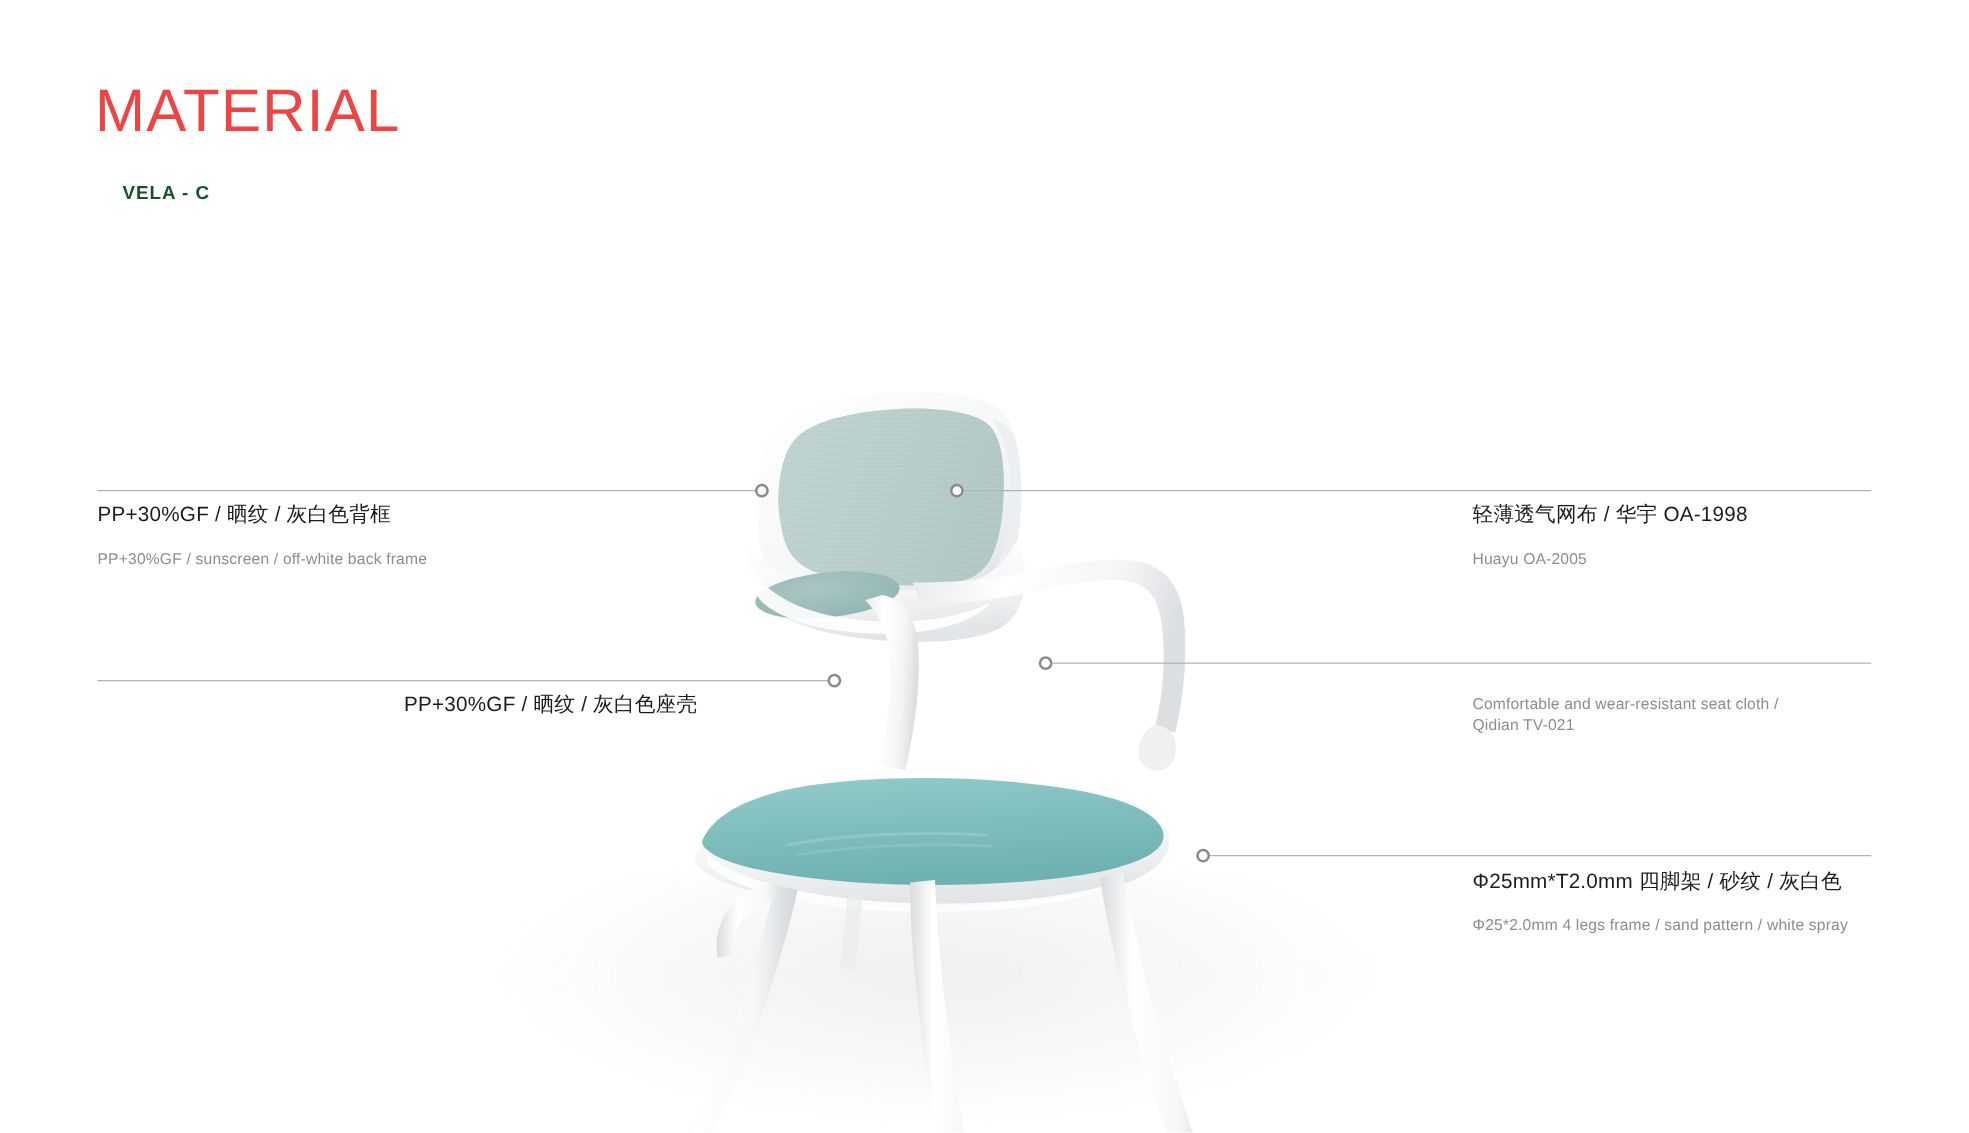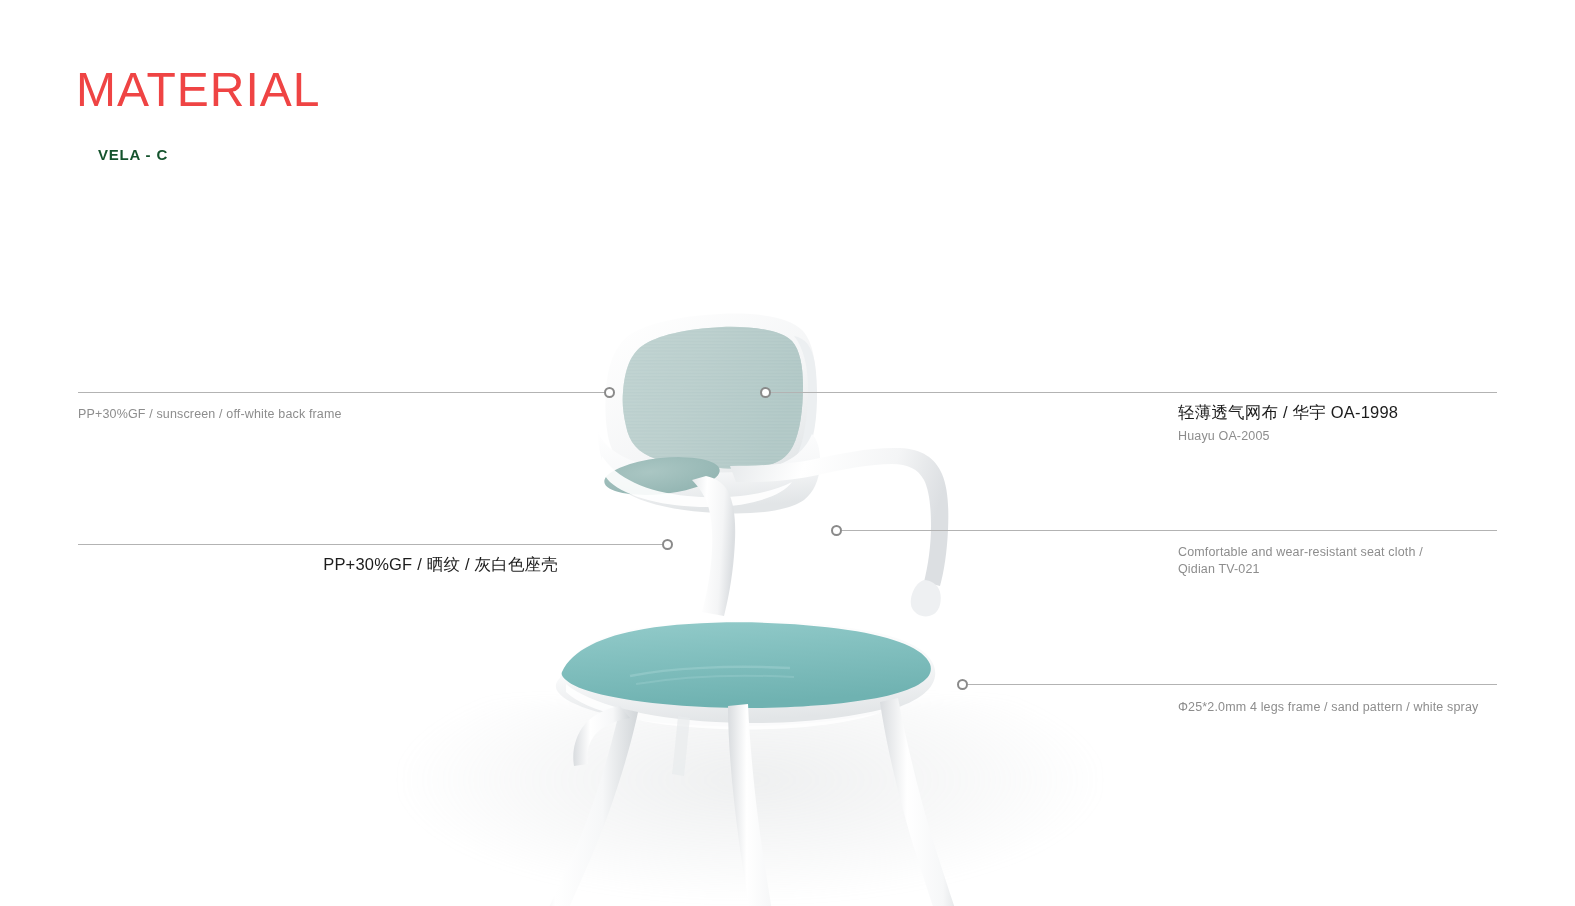--- a/index.html
+++ b/index.html
@@ -83,21 +83,21 @@
     line-height: 1.35;
     letter-spacing: 0.2px;
     white-space: nowrap;
     font-weight: 400;
   }
   .callout-en {
     font-size: 12.5px;
     color: #8d8d8d;
     line-height: 1.35;
     letter-spacing: 0.15px;
-    margin-top: 5px;
+    margin-top: 16px;
     font-weight: 400;
   }
   .callout-en .ln { display: block; white-space: nowrap; }
 
   
   .chair {
     position: absolute;
     left: 430px;
     top: 280px;
     width: 570px;
@@ -273,20 +273,21 @@
         <ellipse cx="349" cy="722" rx="12" ry="5" fill="#e9ecee"></ellipse>
         <ellipse cx="530" cy="676" rx="11" ry="5" fill="#e9ecee"></ellipse>
       </g>
     </svg>
   </div>
 
   <div class="callout">
     <div class="callout-rule" style="left:78px; top:392px; width:527px;"></div>
     <div class="callout-dot" style="left:604px; top:387px;"></div>
     <div class="callout-text" style="left:78px; top:401px; width:480px;">
+      <div class="callout-zh">PP+30%GF / 晒纹 / 灰白色背框</div>
       <div class="callout-en">
         <span class="ln">PP+30%GF / sunscreen / off-white back frame</span>
       </div>
     </div>
   </div>
 
   <div class="callout">
     <div class="callout-rule" style="left:78px; top:544px; width:589px;"></div>
     <div class="callout-dot" style="left:662px; top:539px;"></div>
     <div class="callout-text" style="left:78px; top:553px; width:480px;text-align:right;">
@@ -313,19 +314,20 @@
         <span class="ln">Comfortable and wear-resistant seat cloth /</span>
         <span class="ln">Qidian TV-021</span>
       </div>
     </div>
   </div>
 
   <div class="callout">
     <div class="callout-rule" style="left:968px; top:684px; width:529px;"></div>
     <div class="callout-dot" style="left:957px; top:679px;"></div>
     <div class="callout-text" style="left:1178px; top:694px; width:380px;">
+      <div class="callout-zh">Φ25mm*T2.0mm 四脚架 / 砂纹 / 灰白色</div>
       <div class="callout-en">
         <span class="ln">Φ25*2.0mm 4 legs frame / sand pattern / white spray</span>
       </div>
     </div>
   </div>
 
 </div>
 
 </body></html>

